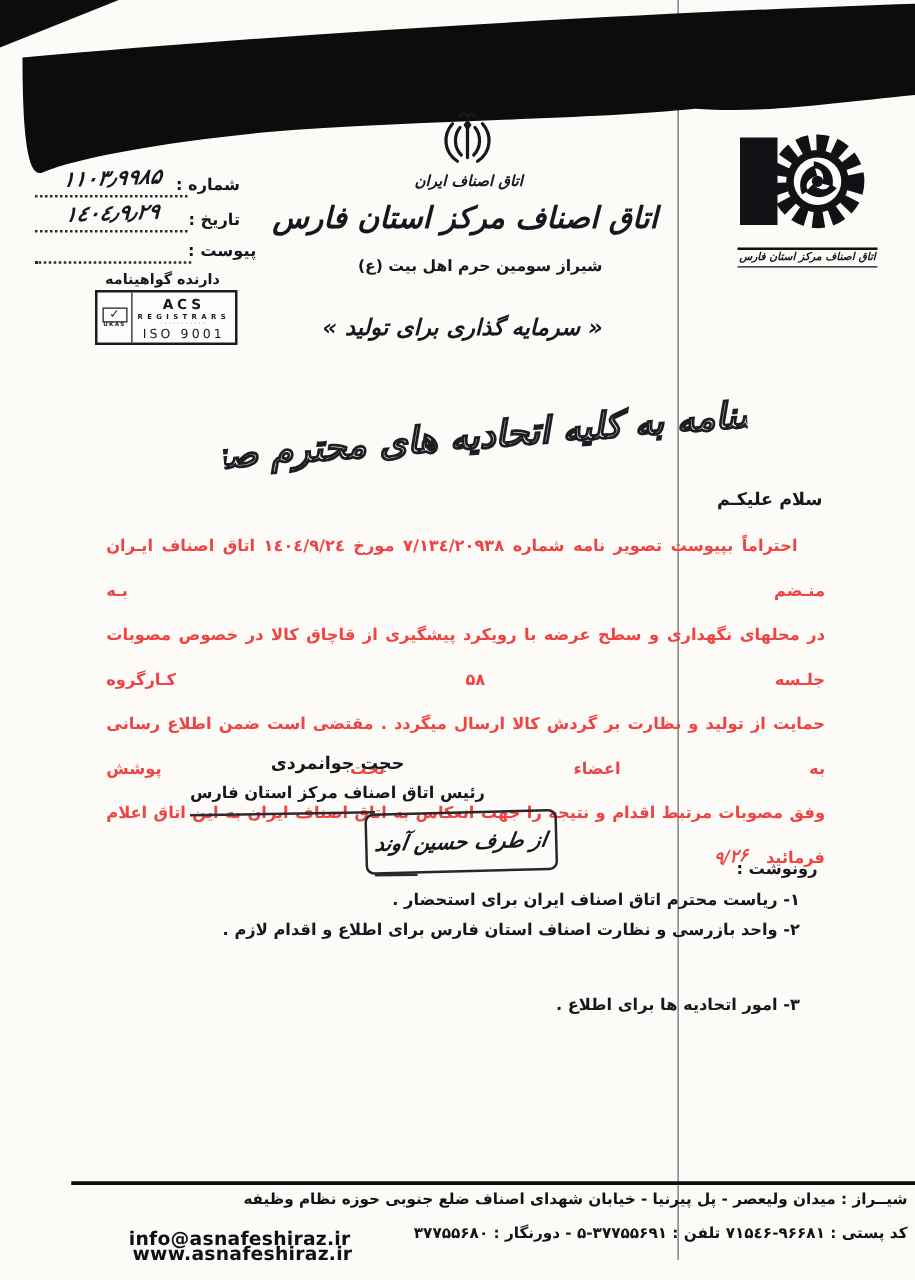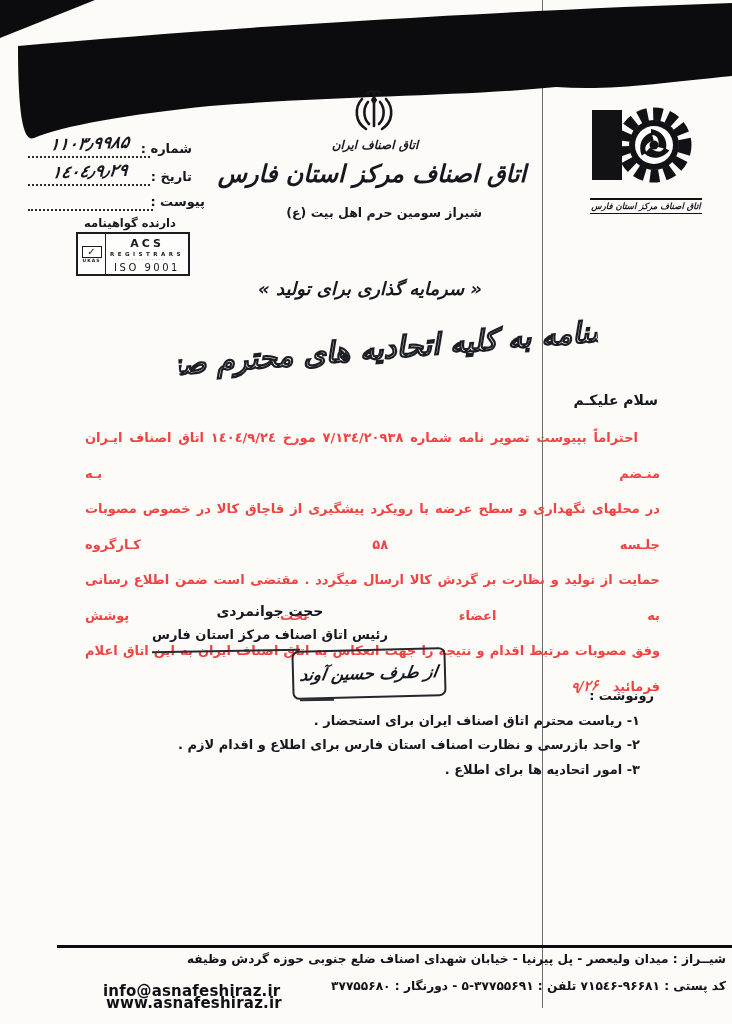--- a/index.html
+++ b/index.html
@@ -28,21 +28,21 @@
   .acs-reg{font-size:5.5px;font-weight:bold;letter-spacing:3.5px;line-height:6px;}
   .acs-dots{font-size:4.5px;letter-spacing:2px;line-height:5px;color:#333;}
   .acs-iso{font-size:10px;font-weight:normal;letter-spacing:2.5px;line-height:11px;}
   .ukas-cell{width:26px;display:flex;flex-direction:column;align-items:center;justify-content:center;padding:1px;}
   .ukas-inner{border:1px solid #1c1c22;width:18px;text-align:center;line-height:10px;font-size:10px;font-weight:bold;}
   .ukas-word{font-size:4.5px;font-weight:bold;letter-spacing:1px;line-height:5px;}
   
   .org-small{font-size:12px;font-weight:bold;font-style:italic;text-align:center;}
   .org-main{font-size:24px;font-weight:bold;font-style:italic;text-align:center;white-space:nowrap;}
   .city-motto{font-size:12.5px;font-weight:bold;text-align:right;white-space:nowrap;}
-  .slogan{font-size:18px;font-weight:bold;font-style:italic;text-align:center;white-space:nowrap;margin-top:26px;}
+  .slogan{font-size:18px;font-weight:bold;font-style:italic;text-align:center;white-space:nowrap;}
   .logo-caption{font-size:8.5px;font-weight:bold;font-style:italic;text-align:center;
     border-top:2px solid #111;border-bottom:1px solid #111;padding:1px 0 2px;}
   
   .greeting{font-size:14px;font-weight:bold;}
   .bodyline{
     width:575px;font-size:13px;font-weight:bold;line-height:35.5px;
     text-align:justify;text-align-last:justify;white-space:normal;color:#ef4444;
   }
   .bodyline.last{text-align-last:right;}
   .indent{text-indent:22px;}
@@ -158,22 +158,22 @@
   <div class="abs pen-line" style="left:152px;top:650px;width:148px;"></div>
   <div class="abs stamp" style="left:292px;top:649px;width:150px;height:45px;">
     <div class="stamp-text rtl">از طرف حسین آوند</div>
   </div>
   <div class="abs pen-line" style="left:300px;top:699px;width:34px;"></div>
 
   <div class="abs rtl cc" style="right:78px;top:684px;width:560px;">
     <div>رونوشت :</div>
     <div style="padding-right:14px;">۱- ریاست محترم اتاق اصناف ایران برای استحضار .</div>
     <div style="padding-right:14px;">۲- واحد بازرسی و نظارت اصناف استان فارس برای اطلاع و اقدام لازم .</div>
-    <div style="padding-right:14px;">۳- امور اتحادیه ها برای اطلاع .</div>
+    <div style="padding-right:14px;margin-top:35px;">۳- امور اتحادیه ها برای اطلاع .</div>
   </div>
 
   <div class="abs footer-rule" style="left:57px;top:945px;width:675px;"></div>
-  <div class="abs rtl f-fa" style="right:6px;top:952px;width:470px;">شیــراز : میدان ولیعصر - پل پیرنیا - خیابان شهدای اصناف ضلع جنوبی حوزه گردش وظیفه</div>
+  <div class="abs rtl f-fa" style="right:6px;top:952px;width:470px;">شیــراز : میدان ولیعصر - پل پیرنیا - خیابان شهدای اصناف ضلع جنوبی حوزه نظام وظیفه</div>
   <div class="abs rtl f-fa" style="right:6px;top:979px;width:470px;letter-spacing:.3px;">کد پستی : ۹۶۶۸۱-۷۱۵٤۶  تلفن : ۳۷۷۵۵۶۹۱-۵ - دورنگار : ۳۷۷۵۵۶۸۰</div>
   <div class="abs f-en" style="left:106px;top:954px;margin-top:40px;">www.asnafeshiraz.ir</div>
   <div class="abs f-en" style="left:103px;top:982px;">info@asnafeshiraz.ir</div>
 
 </div>
 
 </body></html>

